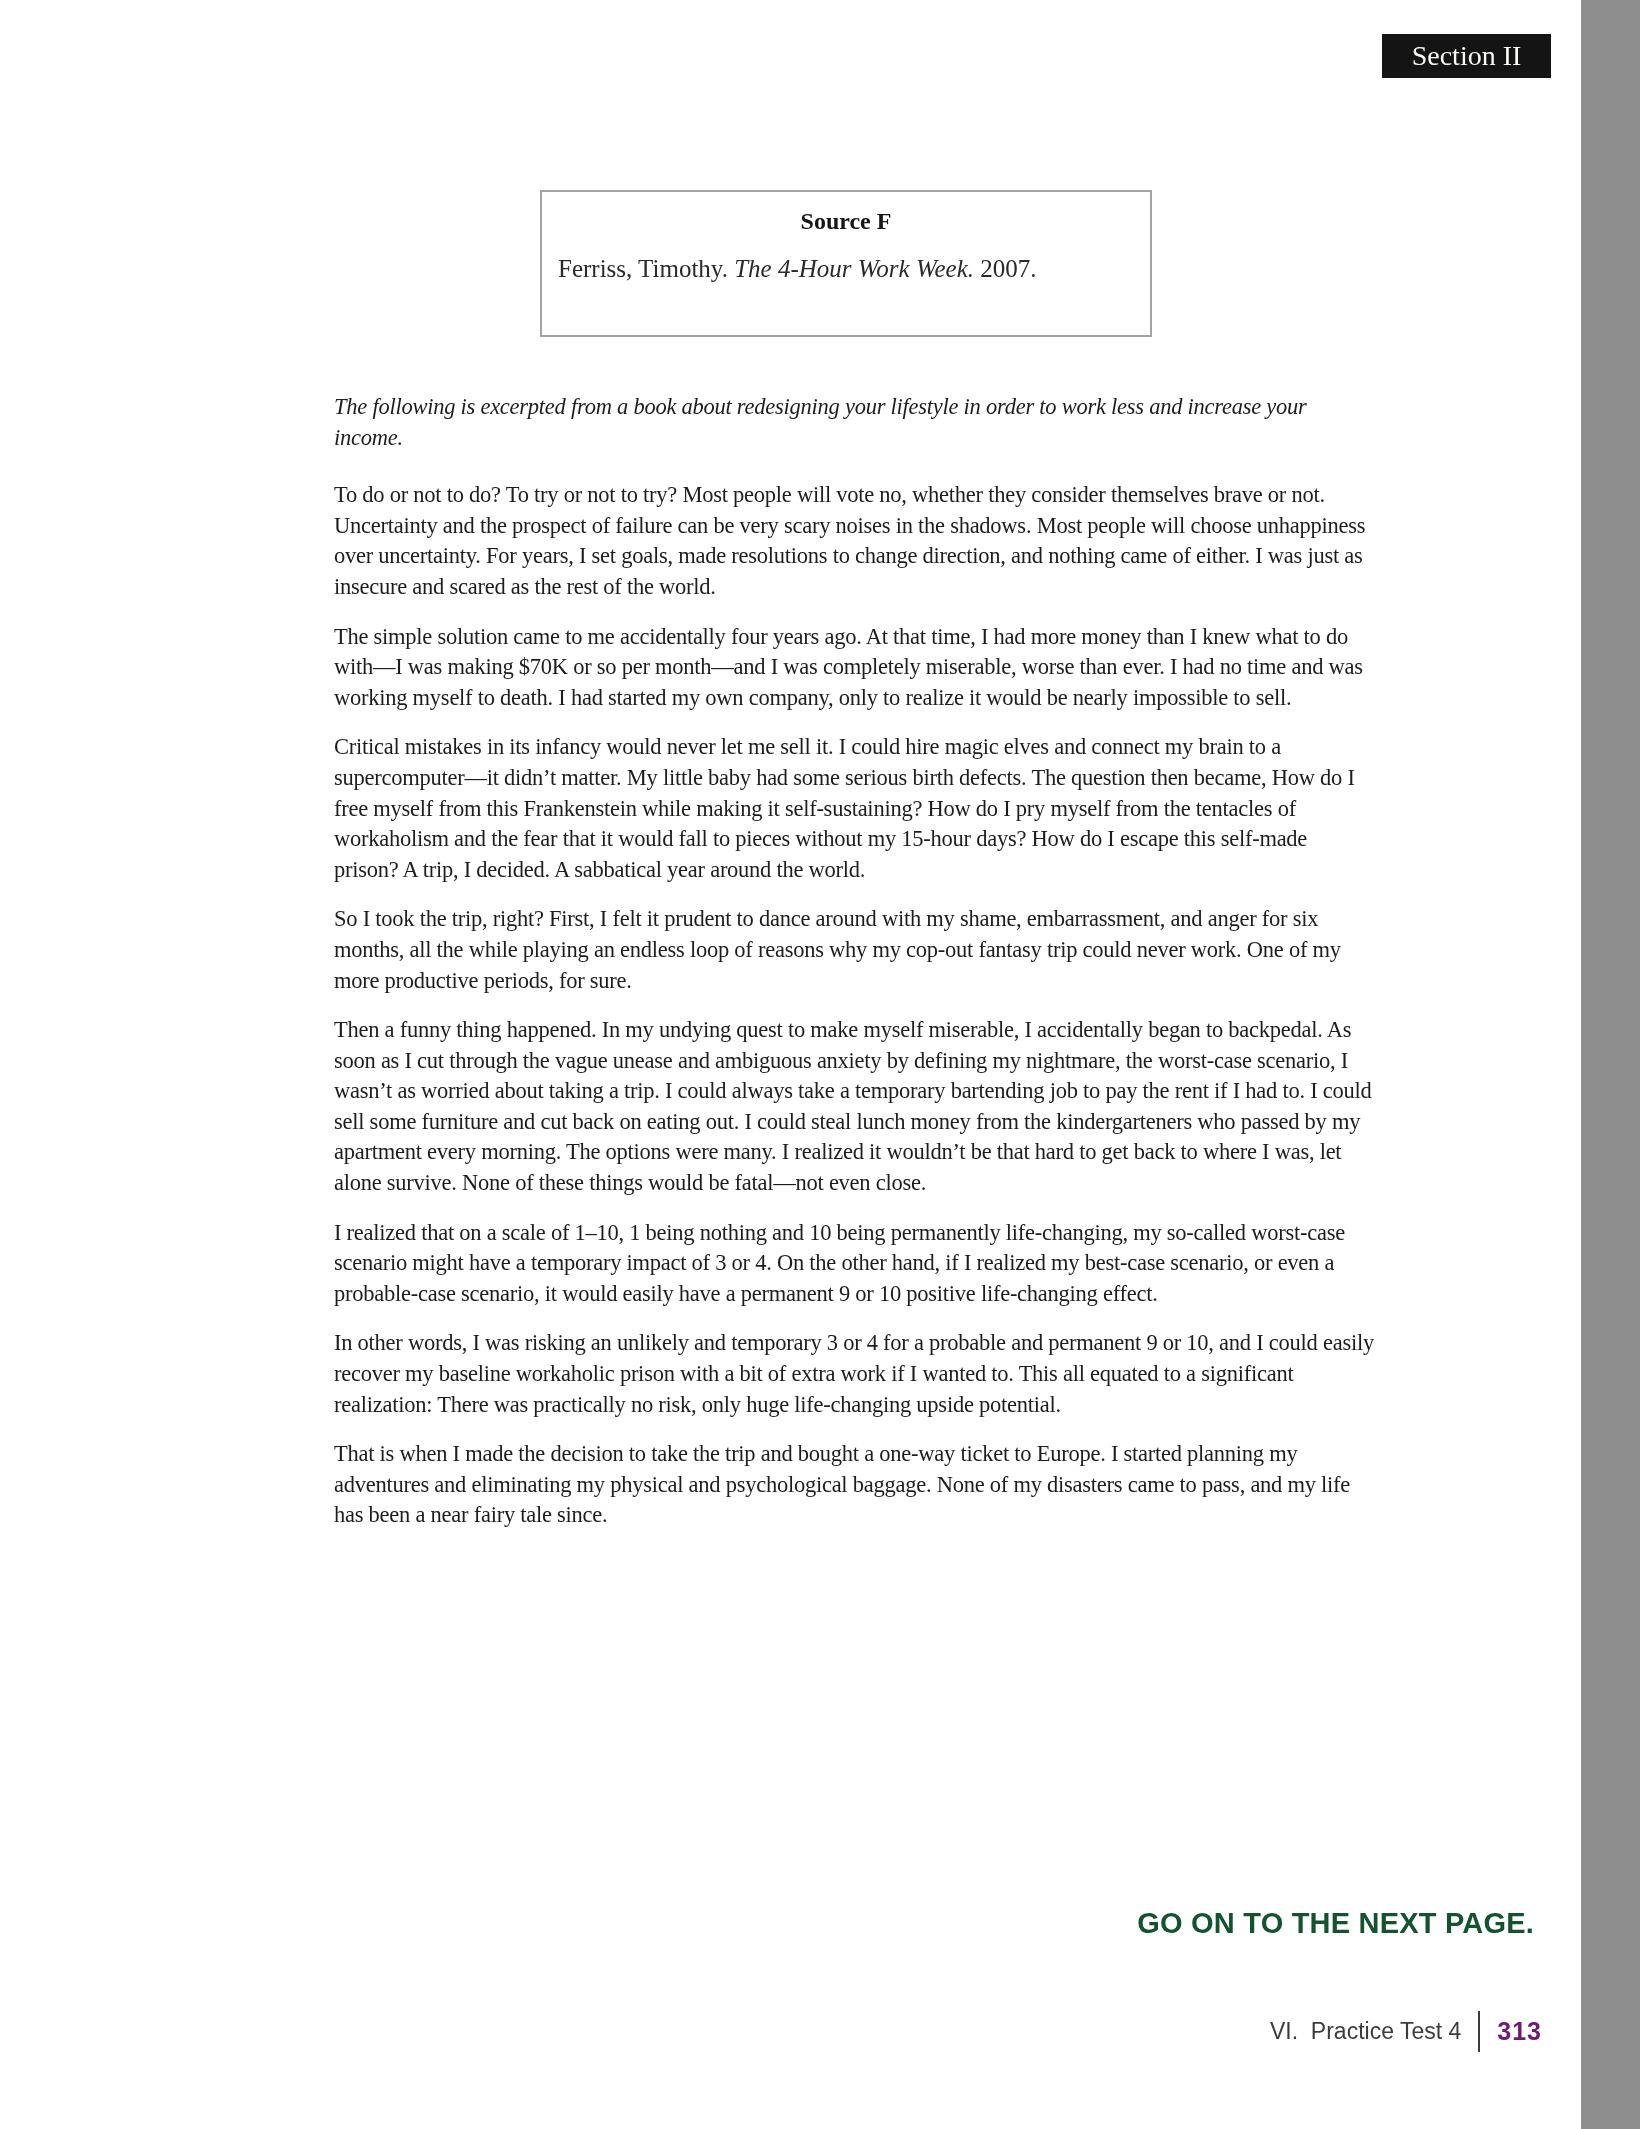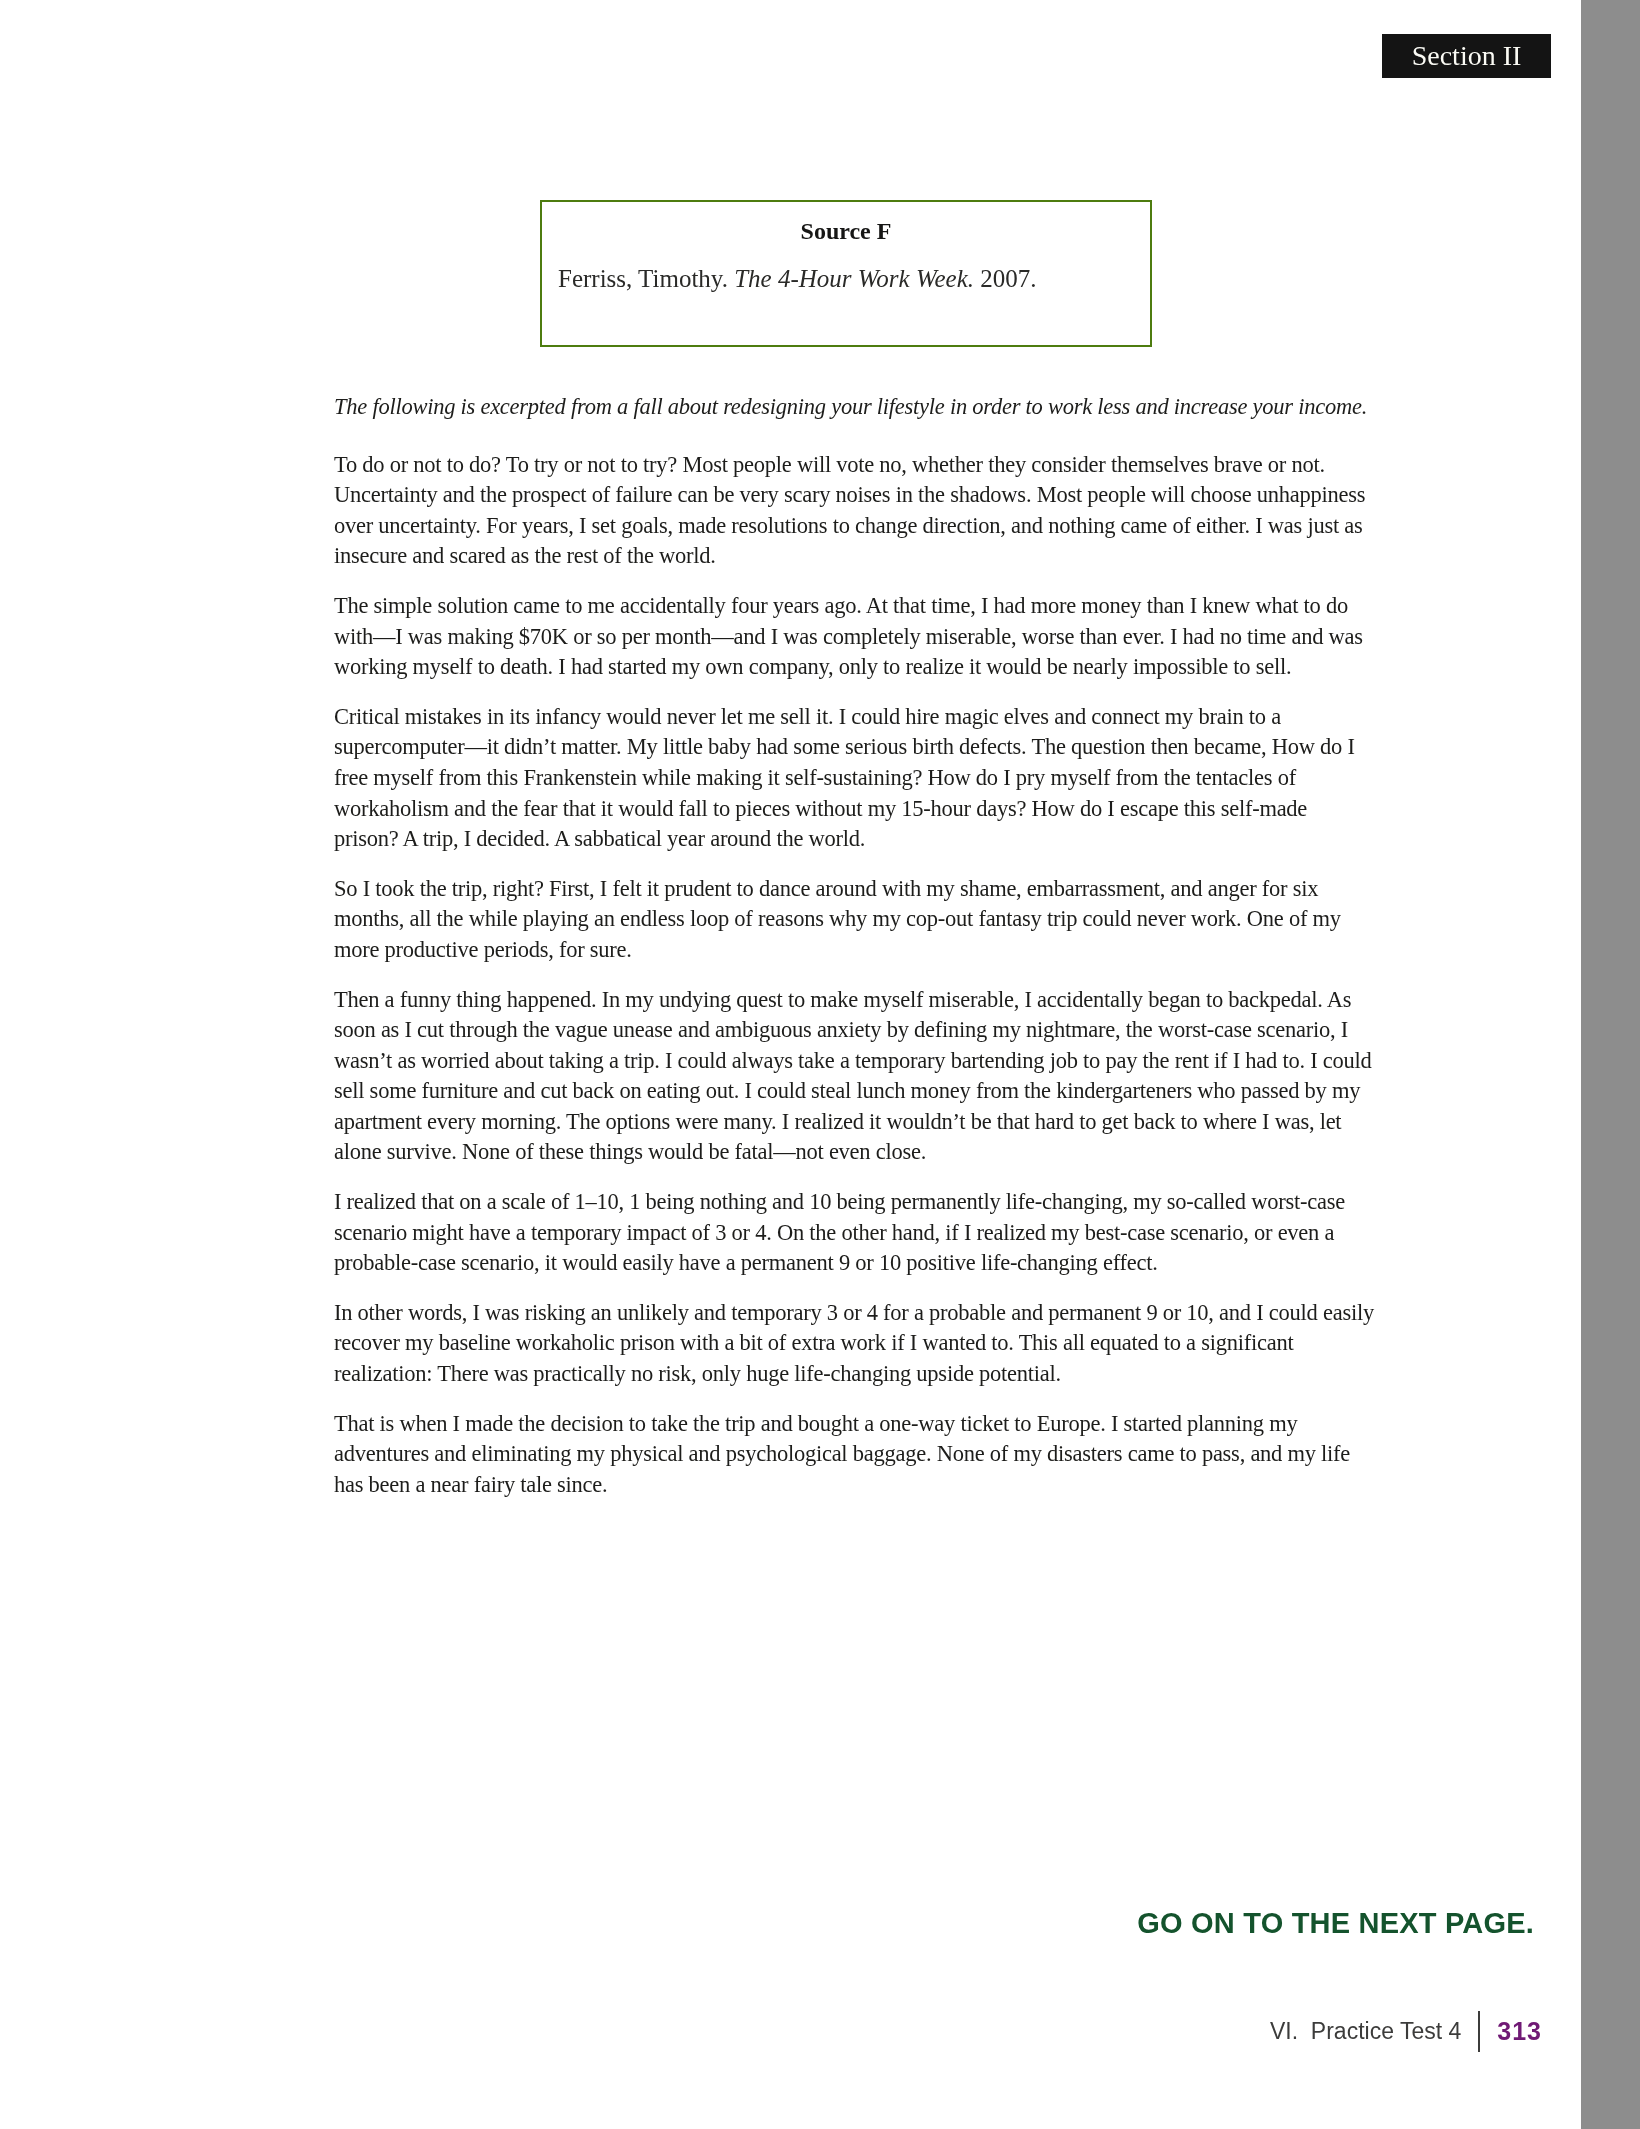--- a/index.html
+++ b/index.html
@@ -23,23 +23,23 @@
     left:1382px; top:34px;
     width:169px; height:44px;
     background:#141414;
     color:#fbfbf5;
     display:flex; align-items:center; justify-content:center;
     font-size:28px;
     font-family:"Liberation Serif", serif;
   }
   .source-box {
     position:absolute;
-    left:540px; top:200px;
+    left:540px; top:190px;
     width:612px; height:147px;
-    border:2px solid #4d7c0f;
+    border:2px solid #a3a3a3;
     box-sizing:border-box;
     background:#ffffff;
   }
   .source-title {
     margin-top:16px;
     text-align:center;
     font-weight:bold;
     font-size:24px;
     color:#161615;
   }
@@ -103,21 +103,21 @@
   <div class="edge-bar"></div>
 
   <div class="section-tab">Section II</div>
 
   <div class="source-box">
     <div class="source-title">Source F</div>
     <div class="source-citation"><span>Ferriss, Timothy. </span><span class="work-title">The 4-Hour Work Week.</span><span> 2007.</span></div>
   </div>
 
   <div class="passage">
-    <p class="intro">The following is excerpted from a fall about redesigning your lifestyle in order to work less and increase your income.</p>
+    <p class="intro">The following is excerpted from a book about redesigning your lifestyle in order to work less and increase your income.</p>
     <p>To do or not to do? To try or not to try? Most people will vote no, whether they consider themselves brave or not. Uncertainty and the prospect of failure can be very scary noises in the shadows. Most people will choose unhappiness over uncertainty. For years, I set goals, made resolutions to change direction, and nothing came of either. I was just as insecure and scared as the rest of the world.</p>
     <p>The simple solution came to me accidentally four years ago. At that time, I had more money than I knew what to do with—I was making $70K or so per month—and I was completely miserable, worse than ever. I had no time and was working myself to death. I had started my own company, only to realize it would be nearly impossible to sell.</p>
     <p>Critical mistakes in its infancy would never let me sell it. I could hire magic elves and connect my brain to a supercomputer—it didn’t matter. My little baby had some serious birth defects. The question then became, How do I free myself from this Frankenstein while making it self-sustaining? How do I pry myself from the tentacles of workaholism and the fear that it would fall to pieces without my 15-hour days? How do I escape this self-made prison? A trip, I decided. A sabbatical year around the world.</p>
     <p>So I took the trip, right? First, I felt it prudent to dance around with my shame, embarrassment, and anger for six months, all the while playing an endless loop of reasons why my cop-out fantasy trip could never work. One of my more productive periods, for sure.</p>
     <p>Then a funny thing happened. In my undying quest to make myself miserable, I accidentally began to backpedal. As soon as I cut through the vague unease and ambiguous anxiety by defining my nightmare, the worst-case scenario, I wasn’t as worried about taking a trip. I could always take a temporary bartending job to pay the rent if I had to. I could sell some furniture and cut back on eating out. I could steal lunch money from the kindergarteners who passed by my apartment every morning. The options were many. I realized it wouldn’t be that hard to get back to where I was, let alone survive. None of these things would be fatal—not even close.</p>
     <p>I realized that on a scale of 1–10, 1 being nothing and 10 being permanently life-changing, my so-called worst-case scenario might have a temporary impact of 3 or 4. On the other hand, if I realized my best-case scenario, or even a probable-case scenario, it would easily have a permanent 9 or 10 positive life-changing effect.</p>
     <p>In other words, I was risking an unlikely and temporary 3 or 4 for a probable and permanent 9 or 10, and I could easily recover my baseline workaholic prison with a bit of extra work if I wanted to. This all equated to a significant realization: There was practically no risk, only huge life-changing upside potential.</p>
     <p>That is when I made the decision to take the trip and bought a one-way ticket to Europe. I started planning my adventures and eliminating my physical and psychological baggage. None of my disasters came to pass, and my life has been a near fairy tale since.</p>
   </div>
 

